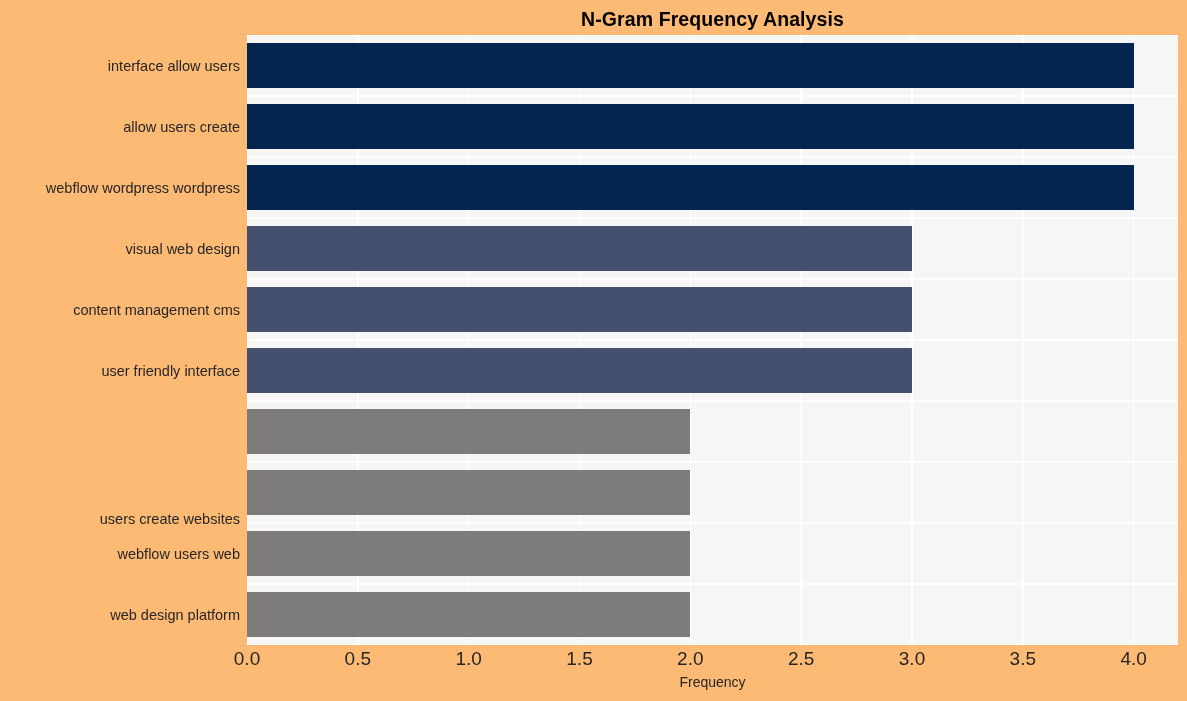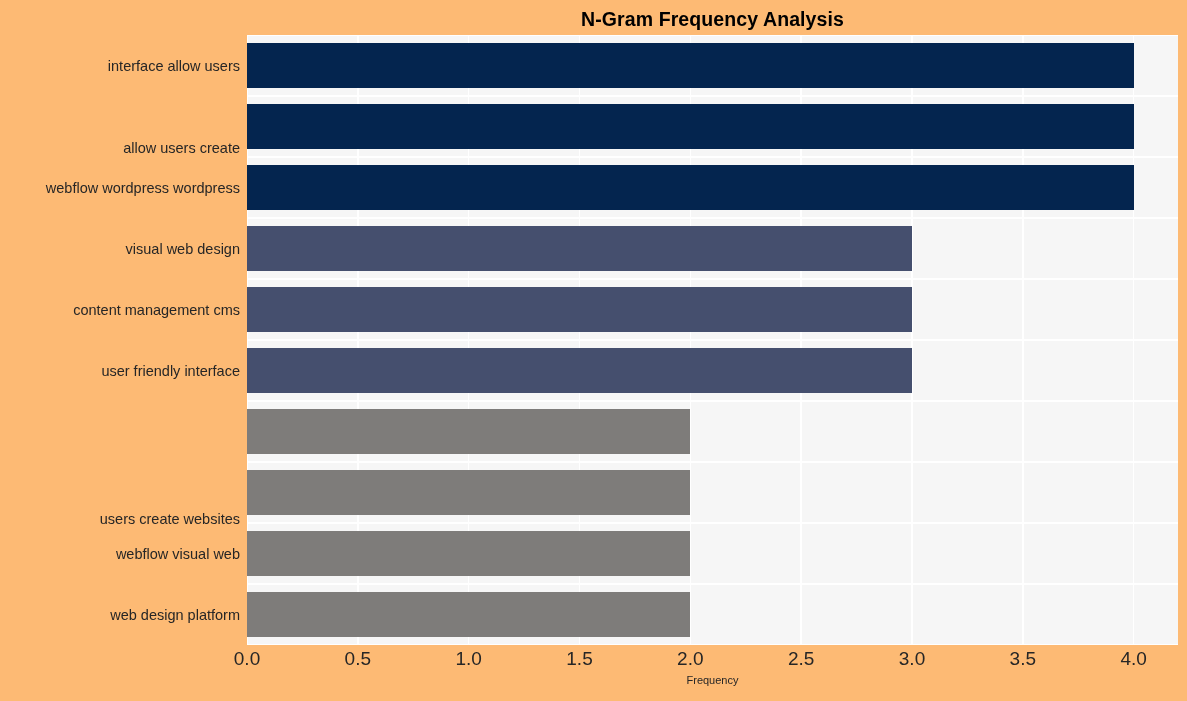--- a/index.html
+++ b/index.html
@@ -109,21 +109,21 @@
     line-height: 18px;
   }
 
   
   #x-axis-label {
     position: absolute;
     left: 247px;
     width: 931px;
     top: 674px;
     text-align: center;
-    font-size: 11px;
+    font-size: 14px;
     color: #262626;
     white-space: nowrap;
   }
 </style>
 </head>
 <body>
 
 <div id="figure">
 
   <div id="chart-title">N-Gram Frequency Analysis</div>
@@ -162,27 +162,27 @@
         <div class="bar" title="user friendly interface: 3" style="top: 313px; width: 665px; background: rgb(69, 79, 110);"></div>
         <div class="bar" title="introduction webflow wordpress: 2" style="top: 374px; width: 443.333px; background: rgb(126, 124, 122);"></div>
         <div class="bar" title="users create websites: 2" style="top: 435px; width: 443.333px; background: rgb(126, 124, 122);"></div>
         <div class="bar" title="webflow visual web: 2" style="top: 496px; width: 443.333px; background: rgb(126, 124, 122);"></div>
         <div class="bar" title="web design platform: 2" style="top: 557px; width: 443.333px; background: rgb(126, 124, 122);"></div>
       </div>
   </div>
 
   <div id="y-tick-layer">
       <div class="ytick" style="top: 21.5px;">interface allow users</div>
-      <div class="ytick" style="top: 82.5px; margin-top: 21px;">allow users create</div>
+      <div class="ytick" style="top: 82.5px;">allow users create</div>
       <div class="ytick" style="top: 143.5px;">webflow wordpress wordpress</div>
       <div class="ytick" style="top: 204.5px; margin-left: 15px;">visual web design</div>
       <div class="ytick" style="top: 265.5px;">content management cms</div>
       <div class="ytick" style="top: 326.5px;">user friendly interface</div>
       <div class="ytick" style="top: 475px; padding-left: 48px;">users create websites</div>
-      <div class="ytick" style="top: 509.5px;">webflow visual web</div>
+      <div class="ytick" style="top: 509.5px;">webflow users web</div>
       <div class="ytick" style="top: 570.5px;">web design platform</div>
     </div>
 
   <div id="x-tick-layer">
       <div class="xtick" style="left: 0px;">0.0</div>
       <div class="xtick" style="left: 110.833px;">0.5</div>
       <div class="xtick" style="left: 221.667px;">1.0</div>
       <div class="xtick" style="left: 332.5px;">1.5</div>
       <div class="xtick" style="left: 443.333px;">2.0</div>
       <div class="xtick" style="left: 554.167px;">2.5</div>

